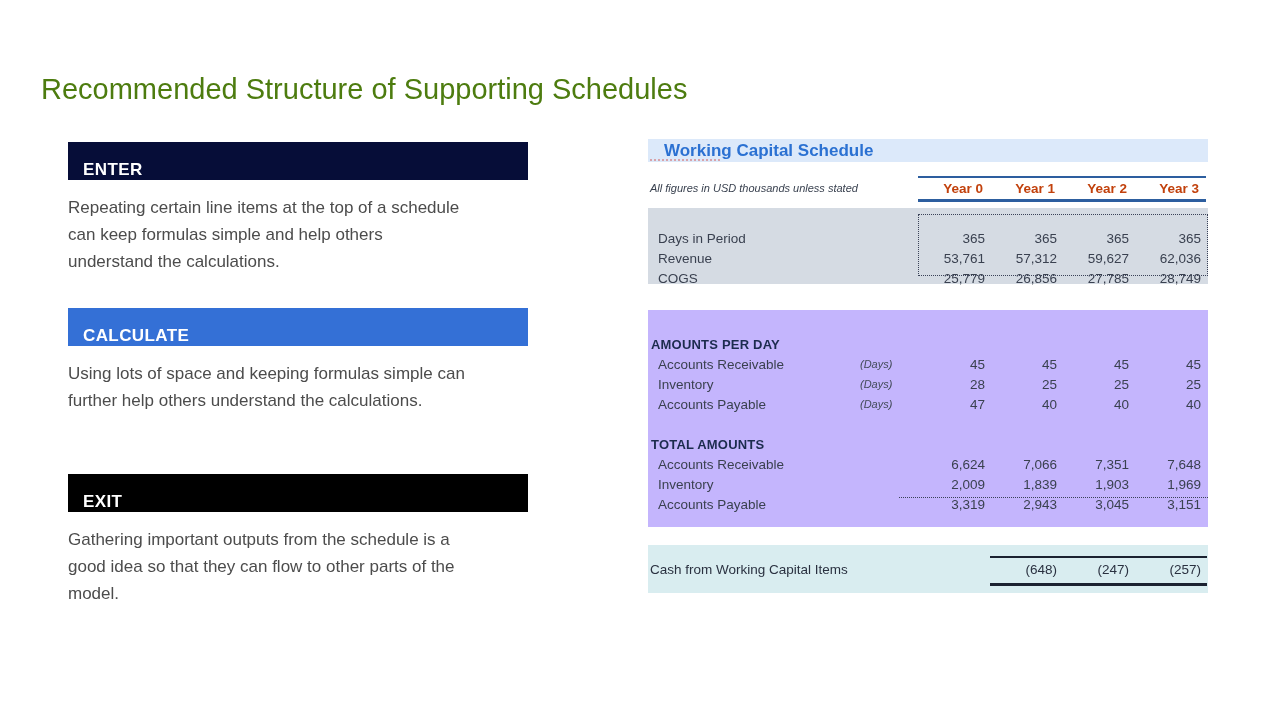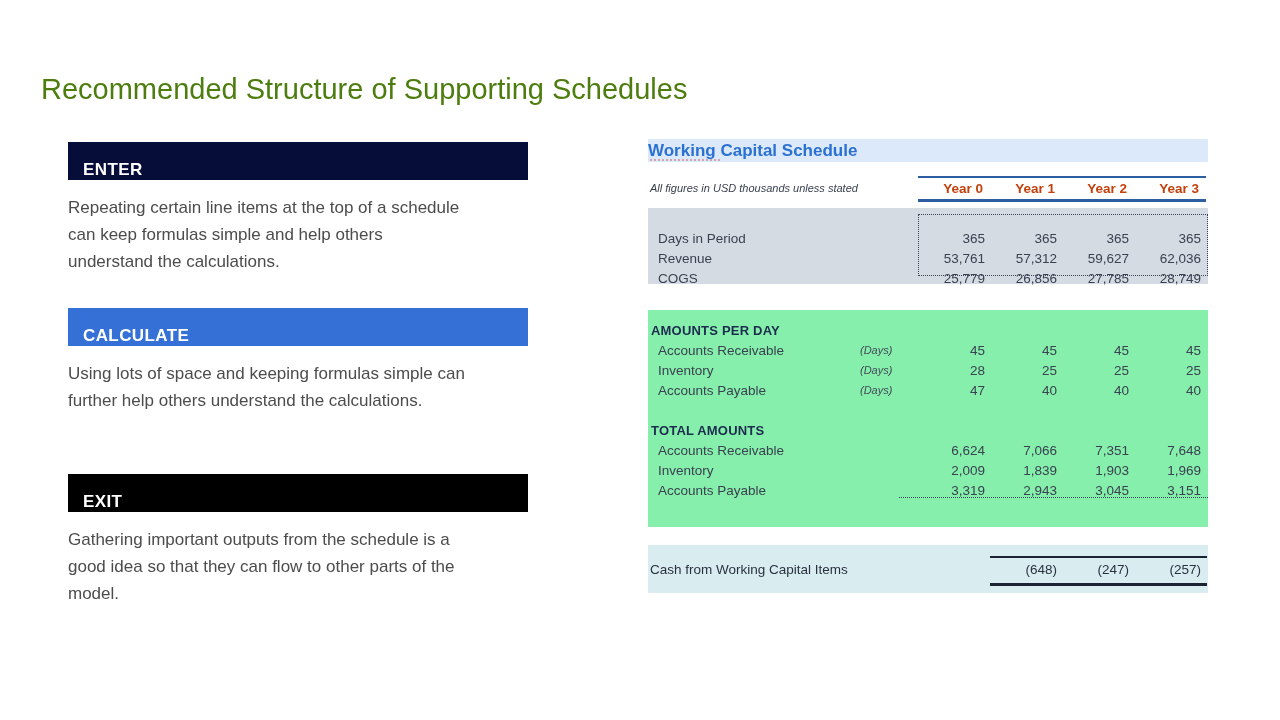--- a/index.html
+++ b/index.html
@@ -27,42 +27,42 @@
   .desc-enter{top:194px;}
   .desc-calculate{top:360px;}
   .desc-exit{top:526px;}
 
   
   .wcs-titlebar{
     position:absolute;left:648px;top:139px;width:560px;height:23px;
     background:#dce9fa;display:flex;align-items:center;
   }
   .wcs-title{
-    font-size:17px;font-weight:700;color:#2b71d2;padding-left:0;
+    font-size:17px;font-weight:700;color:#2b71d2;padding-left:16px;
   }
   .squiggle{
     position:absolute;left:650px;top:159px;width:70px;height:3px;
     border-top:2px dotted #d46a6a;opacity:0.55;
   }
   .wcs-note{
     position:absolute;left:650px;top:182px;
     font-size:11px;font-style:italic;color:#39414f;
   }
   .year-header{
     position:absolute;left:918px;top:176px;width:288px;height:21px;
     border-top:2px solid #2d5e9f;border-bottom:3px solid #2d5e9f;
     display:flex;align-items:center;box-sizing:content-box;
   }
   .ycell{
     width:72px;box-sizing:border-box;padding-right:7px;text-align:right;
     font-size:13.5px;font-weight:700;color:#c2410c;
   }
   .block{position:absolute;left:648px;width:560px;box-sizing:border-box;}
   .block-inputs{top:208px;height:76px;background:#d5dbe3;padding-top:20px;}
-  .block-main{top:310px;height:217px;background:#86efac;padding-top:10px;}
+  .block-main{top:310px;height:217px;background:#c4b5fd;padding-top:24px;}
   .block-cash{top:545px;height:48px;background:#d9edf0;}
   .trow{
     display:flex;height:20px;align-items:center;box-sizing:border-box;
     padding-left:10px;font-size:13.5px;color:#3a4150;
   }
   .tlabel{flex:1;white-space:nowrap;}
   .tunit{width:60px;font-size:11px;font-style:italic;color:#434b5a;}
   .tval{width:72px;box-sizing:border-box;padding-right:7px;text-align:right;white-space:nowrap;}
   .theader{
     display:flex;height:20px;align-items:center;box-sizing:border-box;

